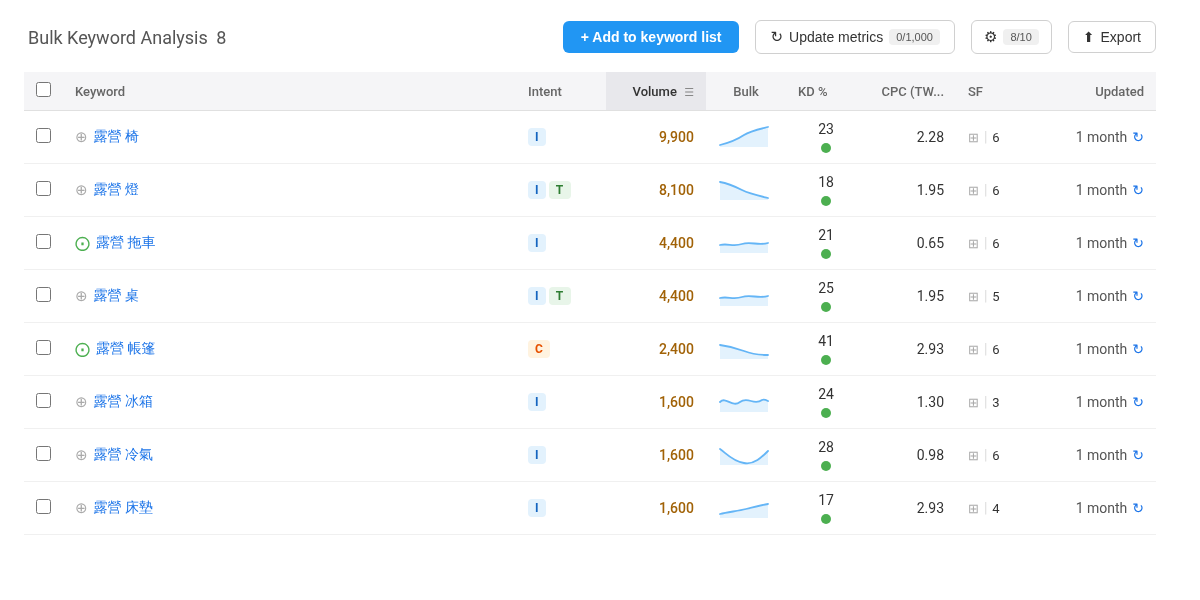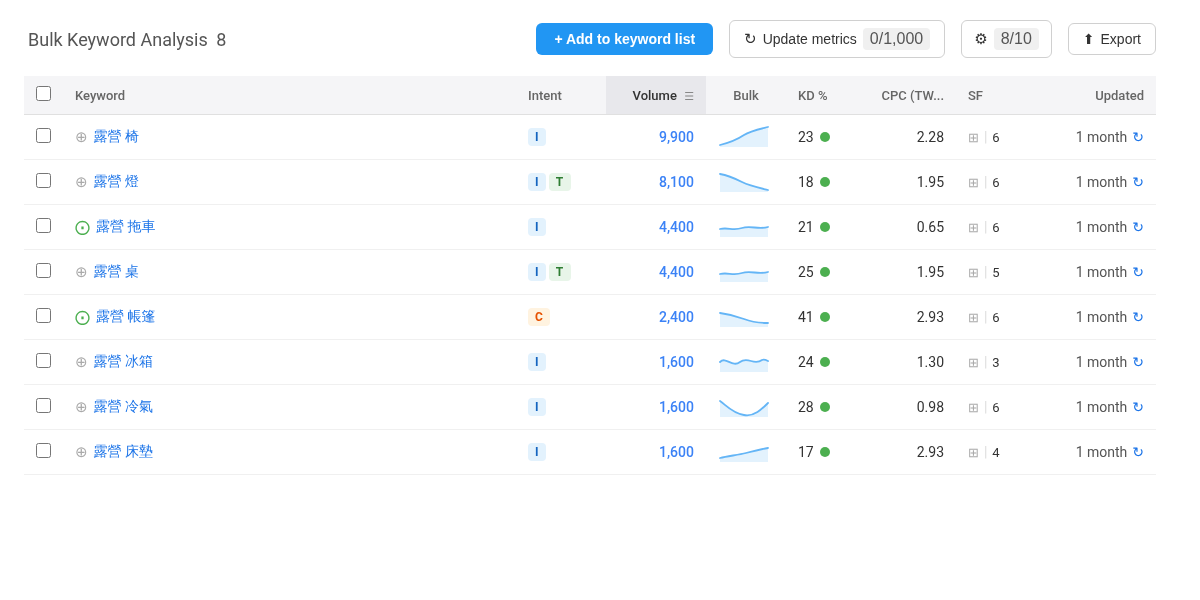--- a/index.html
+++ b/index.html
@@ -83,21 +83,21 @@
       cursor: pointer;
       display: flex;
       align-items: center;
       gap: 6px;
     }
     .counter-badge {
       background: #f0f0f0;
       color: #555;
       border-radius: 4px;
       padding: 2px 7px;
-      font-size: 16px;
+      font-size: 11px;
       font-weight: 500;
     }
 
     table {
       width: 100%;
       border-collapse: collapse;
     }
     thead tr {
       background: #f5f5f7;
     }
@@ -160,29 +160,30 @@
       border-radius: 4px;
       padding: 2px 7px;
       font-size: 12px;
       font-weight: 700;
       letter-spacing: 0.3px;
     }
     .badge-i { background: #e3f2fd; color: #1565c0; }
     .badge-t { background: #e8f5e9; color: #2e7d32; }
     .badge-c { background: #fff3e0; color: #e65100; }
 
-    .vol-value { font-size: 14px; color: #3b82f6; font-weight: 500; }
+    .vol-value { font-size: 14px; color: #a16207; font-weight: 500; }
 
     
     .sparkline { display: block; }
 
     .kd-cell {
       display: flex;
       align-items: center;
       gap: 6px;
+      flex-direction: column;
     }
     .kd-num { font-size: 14px; color: #333; }
     .dot {
       width: 10px; height: 10px;
       border-radius: 50%;
       display: inline-block;
     }
     .dot-green { background: #4caf50; }
 
     .cpc-value { color: #333; }

